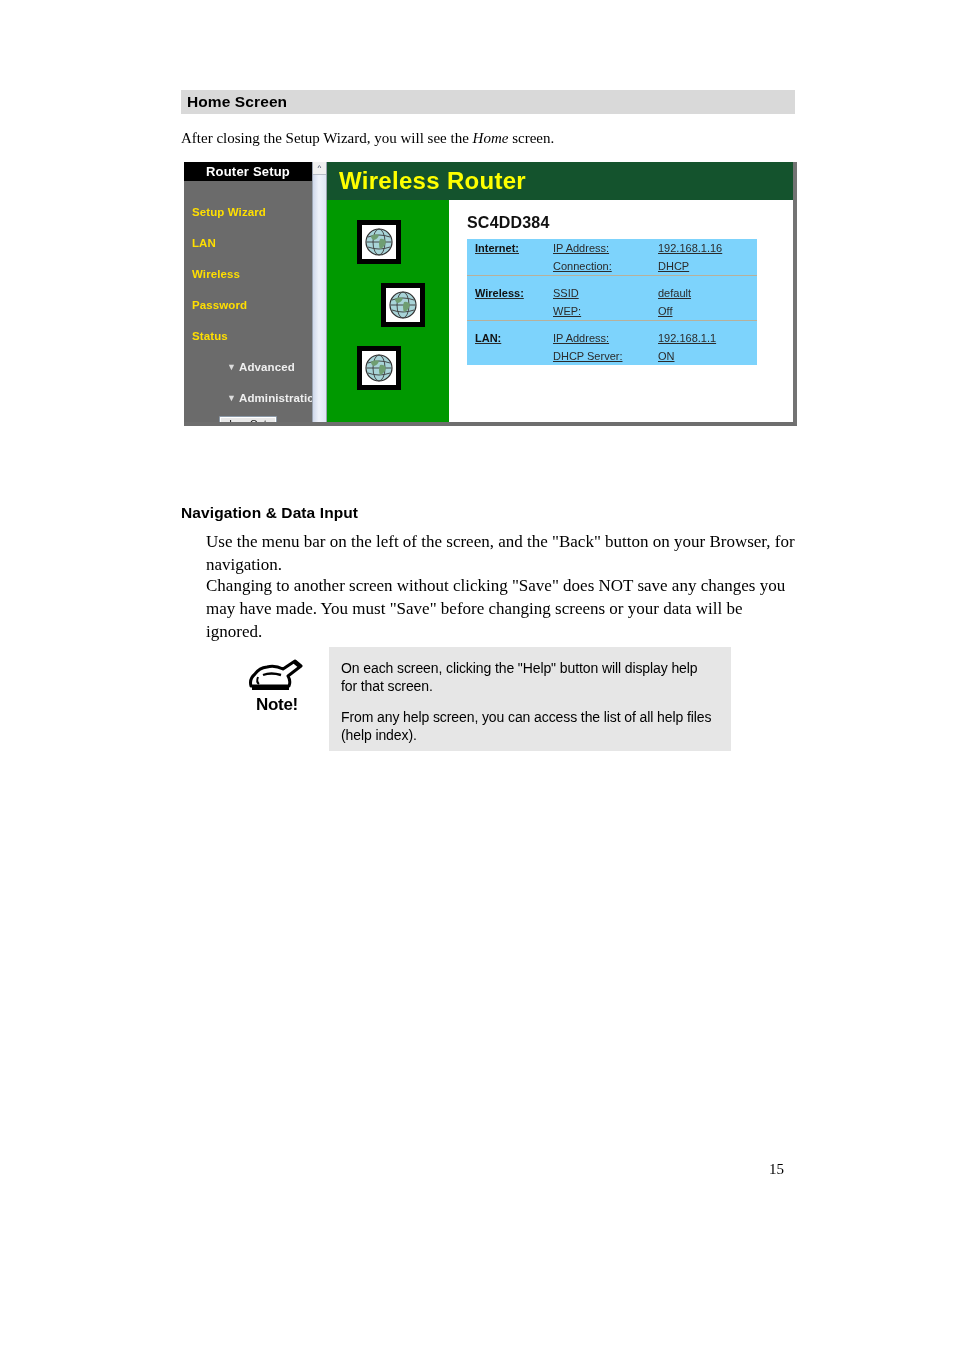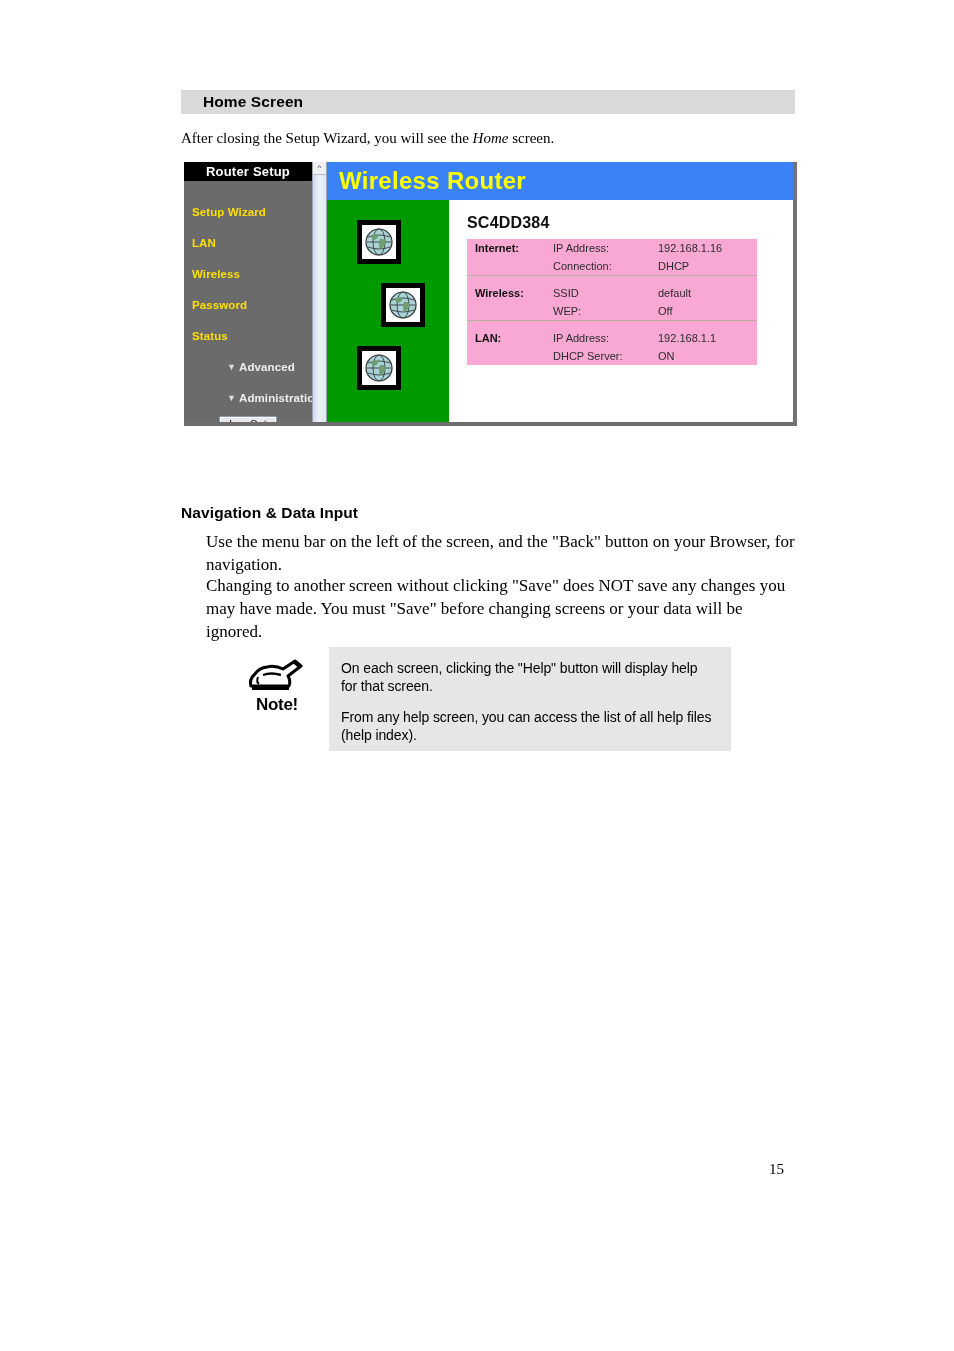--- a/index.html
+++ b/index.html
@@ -24,21 +24,21 @@
     height: 24px;
     background: #d9d9d9;
     display: flex;
     align-items: center;
   }
   .section-bar-title {
     font-family: "Liberation Sans", sans-serif;
     font-weight: bold;
     font-size: 15.5px;
     letter-spacing: 0.1px;
-    padding-left: 22px;
+    padding-left: 6px;
     color: #000;
   }
 
   .intro-text {
     position: absolute;
     left: 181px;
     top: 128px;
     width: 620px;
     font-size: 15px;
     line-height: 1.35;
@@ -151,21 +151,21 @@
     background: linear-gradient(to right, #cfd8ea 0%, #eef2fa 45%, #dfe6f3 100%);
   }
 
   
   .shot-main {
     flex: 1 1 auto;
     background: #ffffff;
     position: relative;
   }
   .shot-banner {
-    background: #3b82f6;
+    background: #14532d;
     height: 38px;
     display: flex;
     align-items: center;
   }
   .shot-banner-title {
     color: #ffff00;
     font-family: "Liberation Sans", sans-serif;
     font-weight: bold;
     font-size: 24px;
     padding-left: 12px;
@@ -205,26 +205,27 @@
   }
   .device-name {
     font-family: "Liberation Sans", sans-serif;
     font-weight: bold;
     font-size: 16px;
     color: #111;
     margin-bottom: 7px;
     letter-spacing: 0.2px;
   }
   .status-table {
-    background: #f9a8d4;
+    background: #7dd3fc;
     width: 290px;
     font-family: "Liberation Sans", sans-serif;
     font-size: 11px;
     color: #2b2b2b;
     border-collapse: collapse;
+    text-decoration: underline;
   }
   .status-table td {
     padding: 3px 0 3px 0;
     vertical-align: top;
     white-space: nowrap;
   }
   .st-label {
     width: 78px;
     padding-left: 8px !important;
     font-weight: bold;

